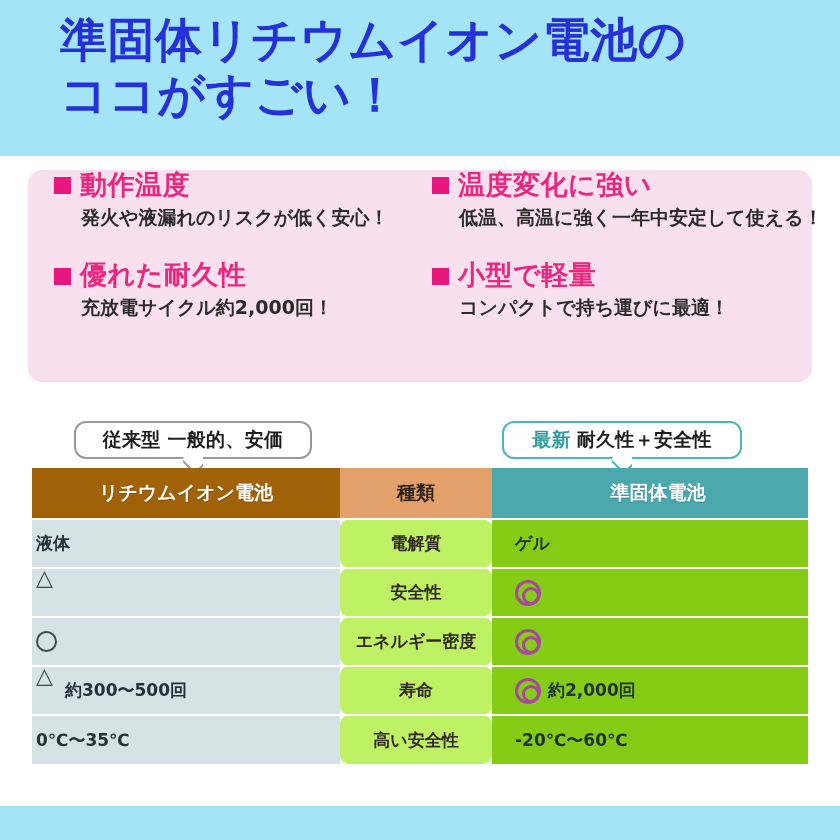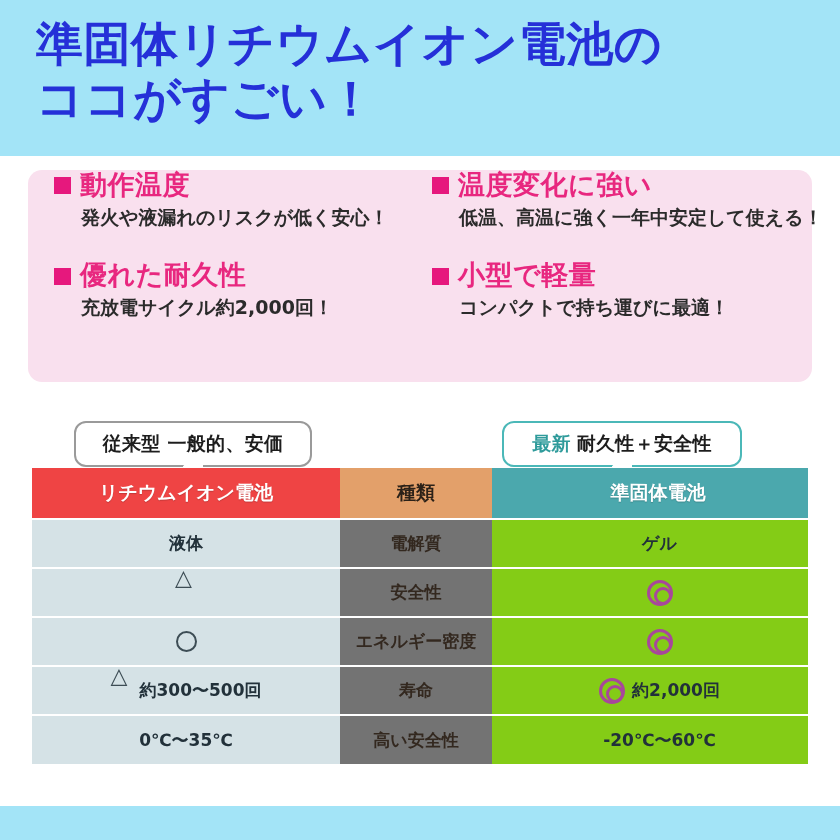--- a/index.html
+++ b/index.html
@@ -17,24 +17,24 @@
 
   
   .title-banner {
     position: absolute;
     left: 0; top: 0;
     width: 840px; height: 156px;
     background: #a3e4f7;
   }
   .title-text {
     position: absolute;
-    left: 36px; top: 16px;
+    left: 60px; top: 16px;
     width: 770px;
     color: #2530d8;
-    font-family: Liberation Sans, sans-serif;
+    font-family: Liberation Mono, monospace;
     font-weight: bold;
     font-size: 47px;
     line-height: 1.18;
     letter-spacing: 0.5px;
     white-space: pre-line;
   }
 
   
   .features-card {
     position: absolute;
@@ -79,21 +79,21 @@
     line-height: 1.2;
     white-space: nowrap;
   }
 
   
   .callout {
     position: absolute;
     background: #ffffff;
     border: 2px solid #9a9a9a;
     border-radius: 12px;
-    height: 46px;
+    height: 38px;
     display: flex;
     align-items: center;
     justify-content: center;
     padding: 14px 14px;
     white-space: nowrap;
   }
   .callout .c-strong {
     font-weight: bold;
     font-size: 19px;
     color: #1d1d1d;
@@ -148,34 +148,33 @@
     vertical-align: middle;
     font-size: 17px;
     font-weight: bold;
     color: #22313a;
     border-bottom: 2px solid #ffffff;
     padding: 0 4px;
     white-space: nowrap;
   }
   .cmp-table thead th { height: 51px; font-size: 19px; }
 
-  th.h-left  { background: #ef4444; color: #ffffff; text-shadow: 0 1px 1px rgba(0,0,0,.18); }
+  th.h-left  { background: #a16207; color: #ffffff; text-shadow: 0 1px 1px rgba(0,0,0,.18); }
   th.h-mid   { background: #e3a06a; color: #2b2118; }
   th.h-right { background: #4ba8ad; color: #ffffff; text-shadow: 0 1px 1px rgba(0,0,0,.18); padding-left: 20px; }
 
   td.col-left  { background: #d5e2e6; }
-  td.col-mid   { background: #737373; color: #33281f; }
+  td.col-mid   { background: #bef264; color: #33281f; border-radius: 9px; }
   td.col-right { background: #84cc16; padding-left: 23px; }
 
   .cmp-table tbody tr:last-child td { border-bottom: none; }
 
   .cell-inner {
     display: flex;
     align-items: center;
-    justify-content: center;
     gap: 7px;
   }
   
   .mark-double {
     display: inline-block;
     width: 26px; height: 26px;
     border: 3px solid #a8479b;
     border-radius: 50%;
     position: relative;
     flex: 0 0 auto;

